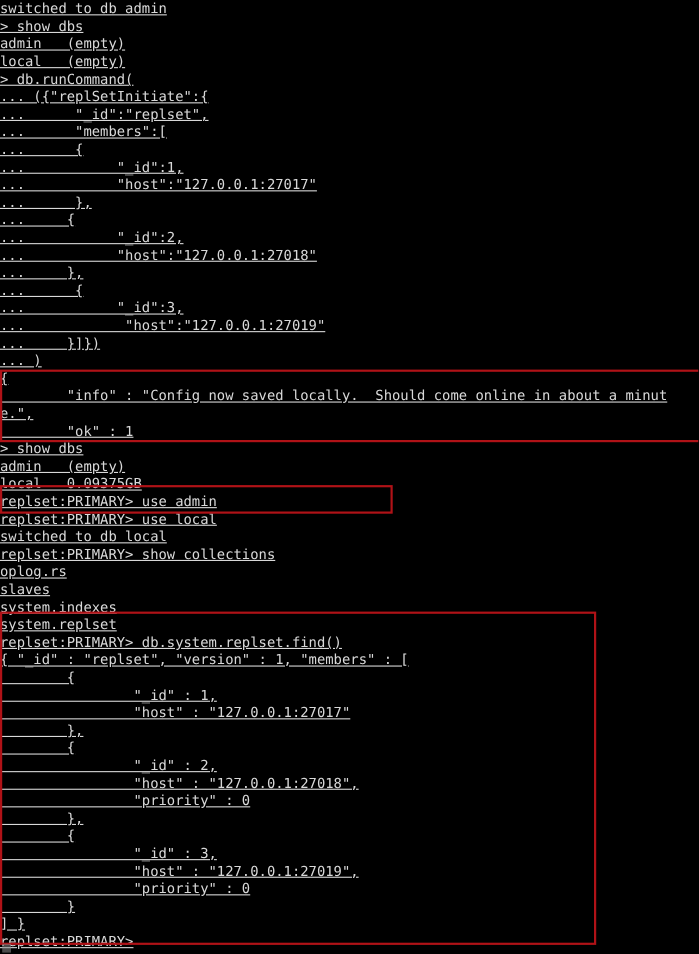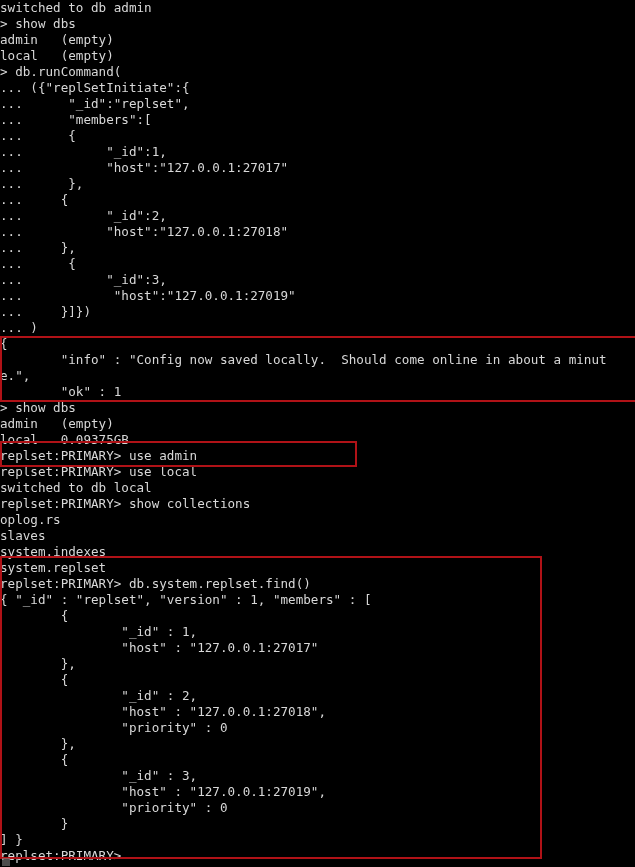--- a/index.html
+++ b/index.html
@@ -26,20 +26,21 @@
     padding: 0;
     margin: 0;
     font-family: "DejaVu Sans Mono", "Liberation Mono", monospace;
     font-size: 12.6px;
     line-height: 16px;
     color: #d8d8d8;
     white-space: pre;
     letter-spacing: 0px;
     -webkit-font-smoothing: none;
     font-smooth: never;
+    text-decoration: underline;
   }
   .term-line {
     height: 16px;
     line-height: 16px;
     white-space: pre;
     overflow: visible;
   }
   
   .annot-box {
     position: absolute;

